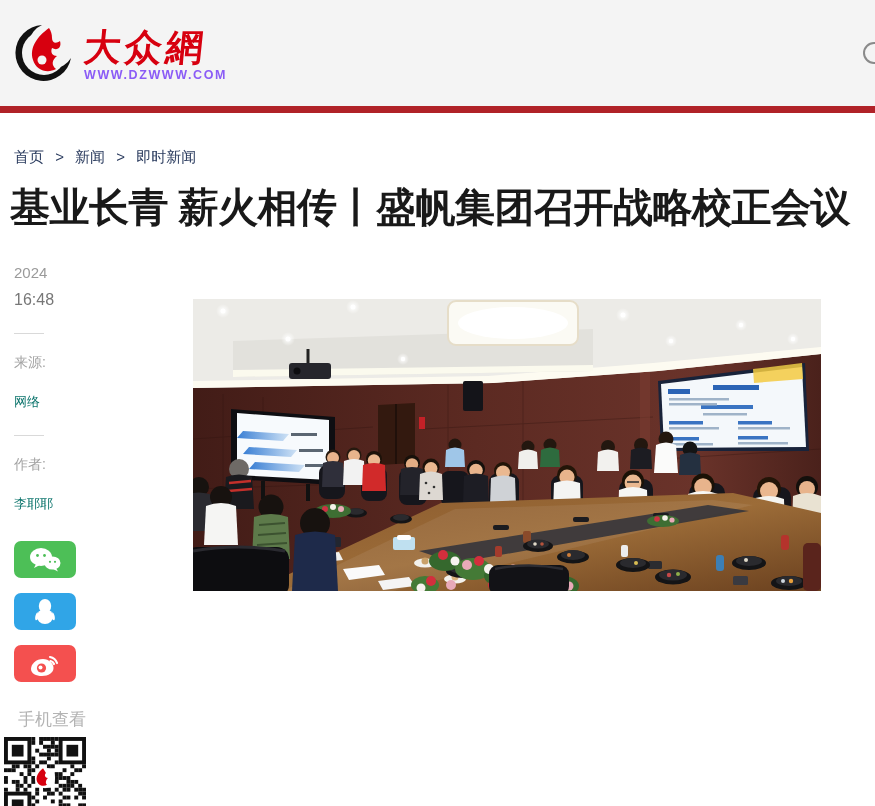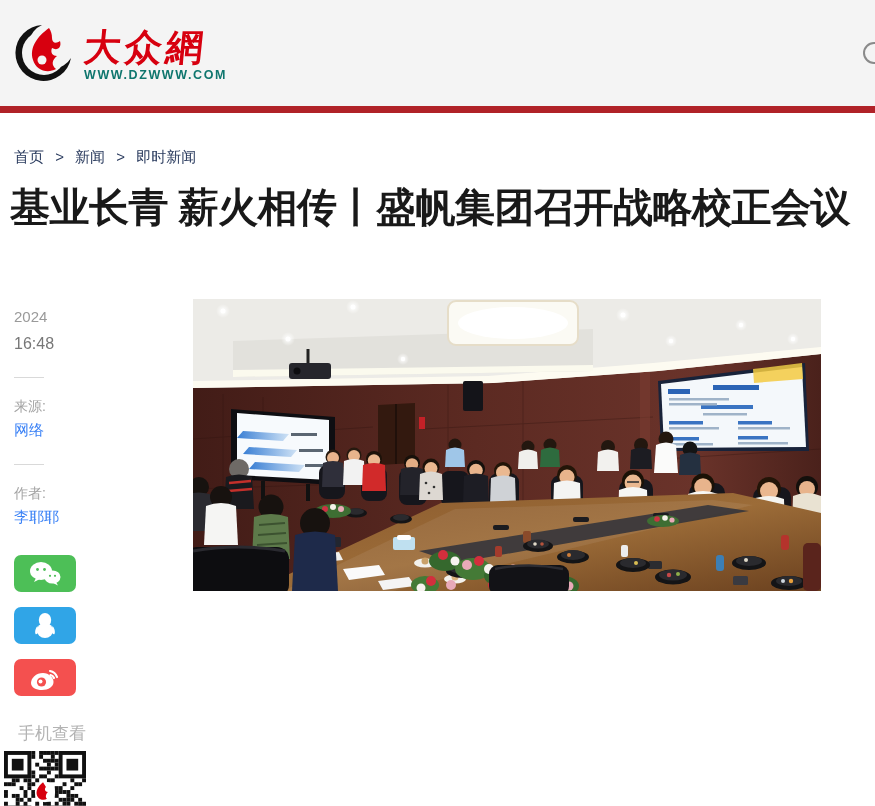--- a/index.html
+++ b/index.html
@@ -4,45 +4,45 @@
 <style>
   * { margin:0; padding:0; box-sizing:border-box; }
   html,body { width:875px; height:806px; overflow:hidden; background:#fff;
               font-family:"Liberation Sans","DejaVu Sans",sans-serif; }
 
   
   .site-header { position:relative; height:106px; background:#f4f4f4; overflow:hidden; }
   .logo-wrap { position:absolute; left:14px; top:22px; display:flex; align-items:flex-end; cursor:pointer; }
   .logo-text-block { margin-left:6px; }
   .logo-cn { color:#d7000f; font-size:37px; font-weight:bold; transform:skewX(-6deg); letter-spacing:4px; line-height:1; }
-  .logo-sub { color:#0f766e; font-size:12.5px; font-weight:bold; letter-spacing:1.6px; margin-top:2px; }
+  .logo-sub { color:#8b5cf6; font-size:12.5px; font-weight:bold; letter-spacing:1.6px; margin-top:2px; }
   .hdr-search { position:absolute; right:-10px; top:42px; width:22px; height:22px;
                 border:2px solid #8a8a8a; border-radius:50%; background:transparent; }
   .red-bar { height:7px; background:#b02228; }
 
   
   .breadcrumb { margin:35px 0 0 14px; font-size:15px; color:#2a3b5e; }
   .breadcrumb a { color:#2a3b5e; text-decoration:none; cursor:pointer;margin-top:28px; }
   .breadcrumb .sep { margin:0 7px; color:#2a3b5e; }
 
   
   .article-title { margin:13px 0 0 10px; font-size:40px; font-weight:bold; color:#191919;
                    letter-spacing:-0.5px; line-height:1.35; white-space:nowrap; }
 
   
   .content-row { display:flex; margin-top:0; }
   .meta-col { width:150px; flex:0 0 150px; padding:30px 0 0 14px; }
   .article-col { flex:1; padding:45px 38px 0 0; }
 
-  .meta-year { color:#9a9a9a; font-size:15px;margin-top:44px; }
+  .meta-year { color:#9a9a9a; font-size:15px; }
   .meta-date { color:#555; font-size:24px; font-style:italic; font-weight:bold; margin-top:5px; }
   .meta-time { color:#777; font-size:16px; margin-top:10px; }
   .meta-div  { width:30px; border-top:1px solid #d9d9d9; margin:24px 0 14px 0; }
   .meta-label { color:#a3a3a3; font-size:14px;margin-top:20px; }
-  .meta-value { color:#3b82f6; font-size:15px; margin-top:5px; }
+  .meta-value { color:#0f766e; font-size:13px; margin-top:21px; }
 
   .share-list { margin-top:28px; }
   .share-btn { width:62px; height:37px; border-radius:7px; margin-bottom:15px;
                display:flex; align-items:center; justify-content:center; cursor:pointer; }
   .mobile-view { color:#b3b3b3; font-size:17px; margin:26px 0 6px 4px; }
   .qr-box { width:82px; height:82px; margin-left:-10px; background:#fff; }
 
   .body-par { font-size:21px; line-height:46px; color:#0a0a0a; text-indent:2em; text-align:justify; }
   .body-par + .body-par { margin-top:13px; }
 

